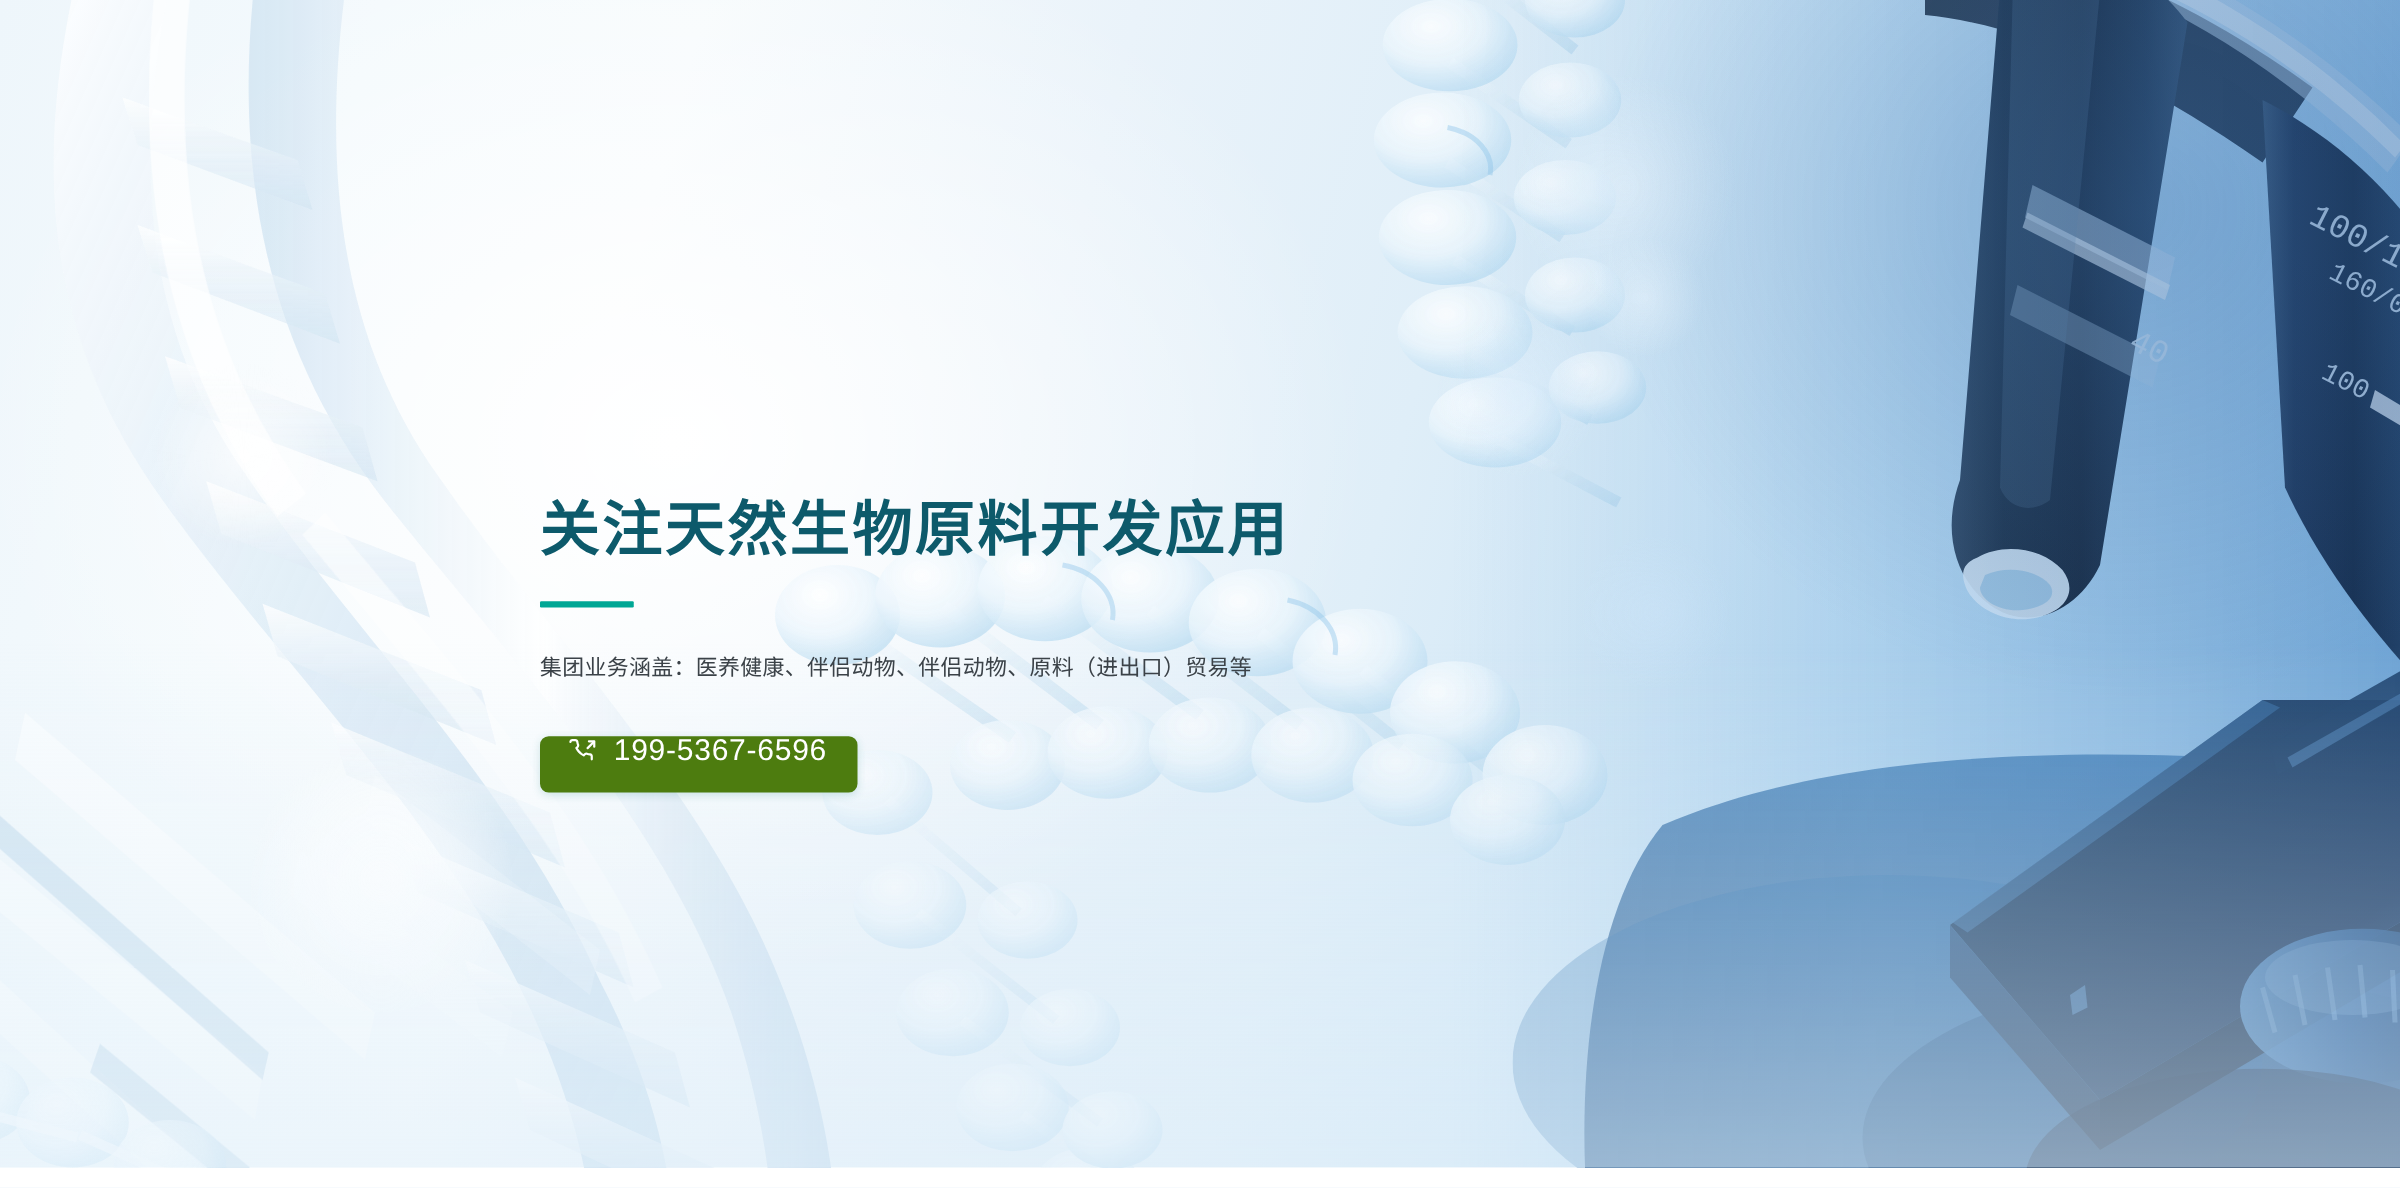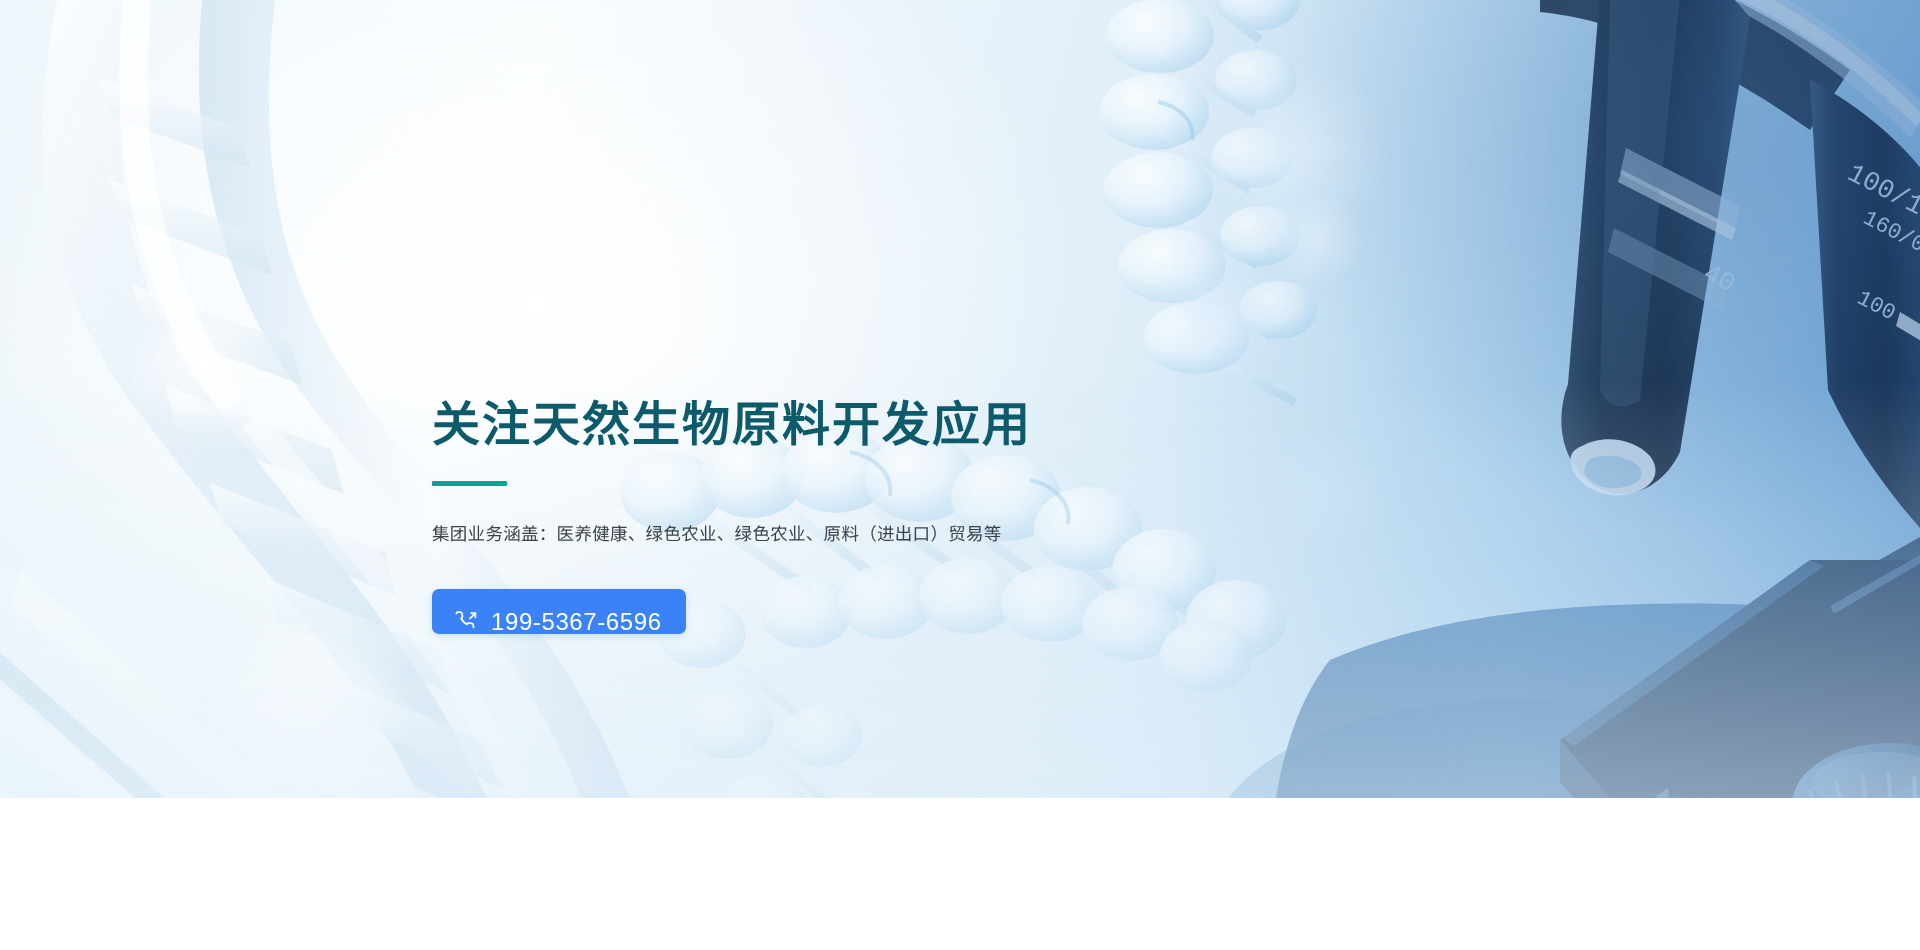--- a/index.html
+++ b/index.html
@@ -6,21 +6,21 @@
   html, body {
     margin: 0;
     padding: 0;
     background: #ffffff;
   }
   * { box-sizing: border-box; }
 
   .banner {
     position: relative;
     width: 1920px;
-    height: 798px;
+    height: 934px;
     overflow: hidden;
     font-family: "Liberation Sans", "DejaVu Sans", sans-serif;
     background: #eef5fa;
   }
 
   
 
   
   .bg-base {
     position: absolute;
@@ -129,25 +129,25 @@
     font-size: 17.5px;
     line-height: 2.02;
     color: #3b4248;
     letter-spacing: 0.3px;
   }
   .hero-desc .line { display: block; white-space: nowrap; }
 
   .phone-button {
     margin-top: 37px;
     display: inline-flex;
-    align-items: flex-end;
+    align-items: flex-start;
     gap: 13px;
     height: 45px;
     padding: 0 24px 0 21px;
-    background: #3b82f6;
+    background: #4d7c0f;
     border: none;
     border-radius: 7px;
     cursor: pointer;
     box-shadow: 0 2px 7px rgba(40,140,135,0.20);
   }
 
   .phone-icon { display: block; width: 25px; height: 25px; flex: 0 0 auto; }
   .phone-icon svg { display: block; width: 100%; height: 100%; }
 
   .phone-number {
@@ -465,21 +465,21 @@
   <div class="bg-right-wash"></div>
   <div class="bg-bottom-haze"></div>
 
   <div class="content">
 
     <h1 class="hero-title">关注天然生物原料开发应用</h1>
 
     <div class="title-rule"></div>
 
     <div class="hero-desc">
-      <span class="line">集团业务涵盖：医养健康、绿色农业、绿色农业、原料（进出口）贸易等</span>
+      <span class="line">集团业务涵盖：医养健康、伴侣动物、伴侣动物、原料（进出口）贸易等</span>
     </div>
 
     <button class="phone-button">
       <span class="phone-icon">
         <svg viewBox="0 0 24 24" fill="none" stroke="#ffffff" stroke-width="1.7" stroke-linecap="round" stroke-linejoin="round">
           <path d="M3.2 4.4 a1.6 1.6 0 0 1 1.6-1.5 h2.1 a1.6 1.6 0 0 1 1.6 1.35 c.1.78.28 1.54.54 2.27 a1.6 1.6 0 0 1-.36 1.68 l-.9.9 a13 13 0 0 0 5.6 5.6 l.9-.9 a1.6 1.6 0 0 1 1.68-.36 c.73.26 1.49.44 2.27.54 a1.6 1.6 0 0 1 1.36 1.63 v2.08"></path>
           <path d="M16.4 9.1 L21.3 4.2"></path>
           <path d="M17.4 3.9 L21.5 3.9 L21.5 8.0"></path>
         </svg>
       </span>

